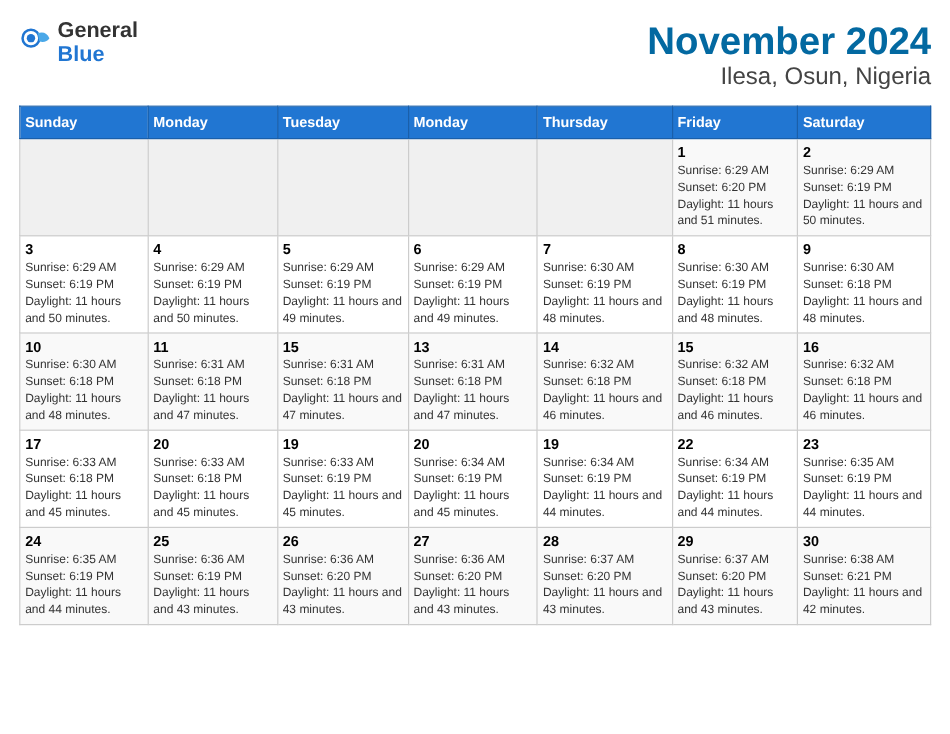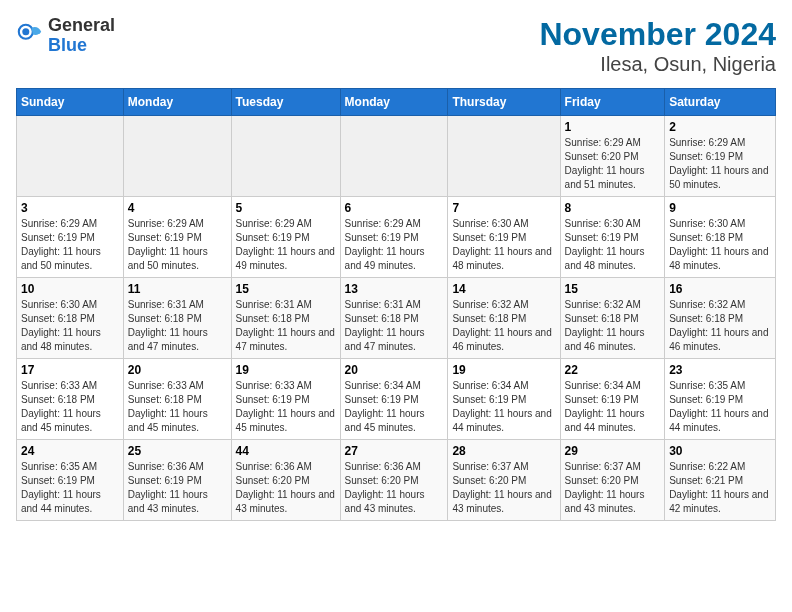--- a/index.html
+++ b/index.html
@@ -279,21 +279,21 @@
 Sunset: 6:19 PM
 Daylight: 11 hours and 44 minutes.</div>
         </td>
         <td>
           <span class="day-num">25</span>
           <div class="day-info" style="white-space: pre-line;">Sunrise: 6:36 AM
 Sunset: 6:19 PM
 Daylight: 11 hours and 43 minutes.</div>
         </td>
         <td>
-          <span class="day-num">44</span>
+          <span class="day-num">26</span>
           <div class="day-info" style="white-space: pre-line;">Sunrise: 6:36 AM
 Sunset: 6:20 PM
 Daylight: 11 hours and 43 minutes.</div>
         </td>
         <td>
           <span class="day-num">27</span>
           <div class="day-info" style="white-space: pre-line;">Sunrise: 6:36 AM
 Sunset: 6:20 PM
 Daylight: 11 hours and 43 minutes.</div>
         </td>
@@ -304,19 +304,19 @@
 Daylight: 11 hours and 43 minutes.</div>
         </td>
         <td>
           <span class="day-num">29</span>
           <div class="day-info" style="white-space: pre-line;">Sunrise: 6:37 AM
 Sunset: 6:20 PM
 Daylight: 11 hours and 43 minutes.</div>
         </td>
         <td>
           <span class="day-num">30</span>
-          <div class="day-info" style="white-space: pre-line;">Sunrise: 6:22 AM
+          <div class="day-info" style="white-space: pre-line;">Sunrise: 6:38 AM
 Sunset: 6:21 PM
 Daylight: 11 hours and 42 minutes.</div>
         </td>
       </tr>
     </tbody>
 </table>
 
 </body></html>

